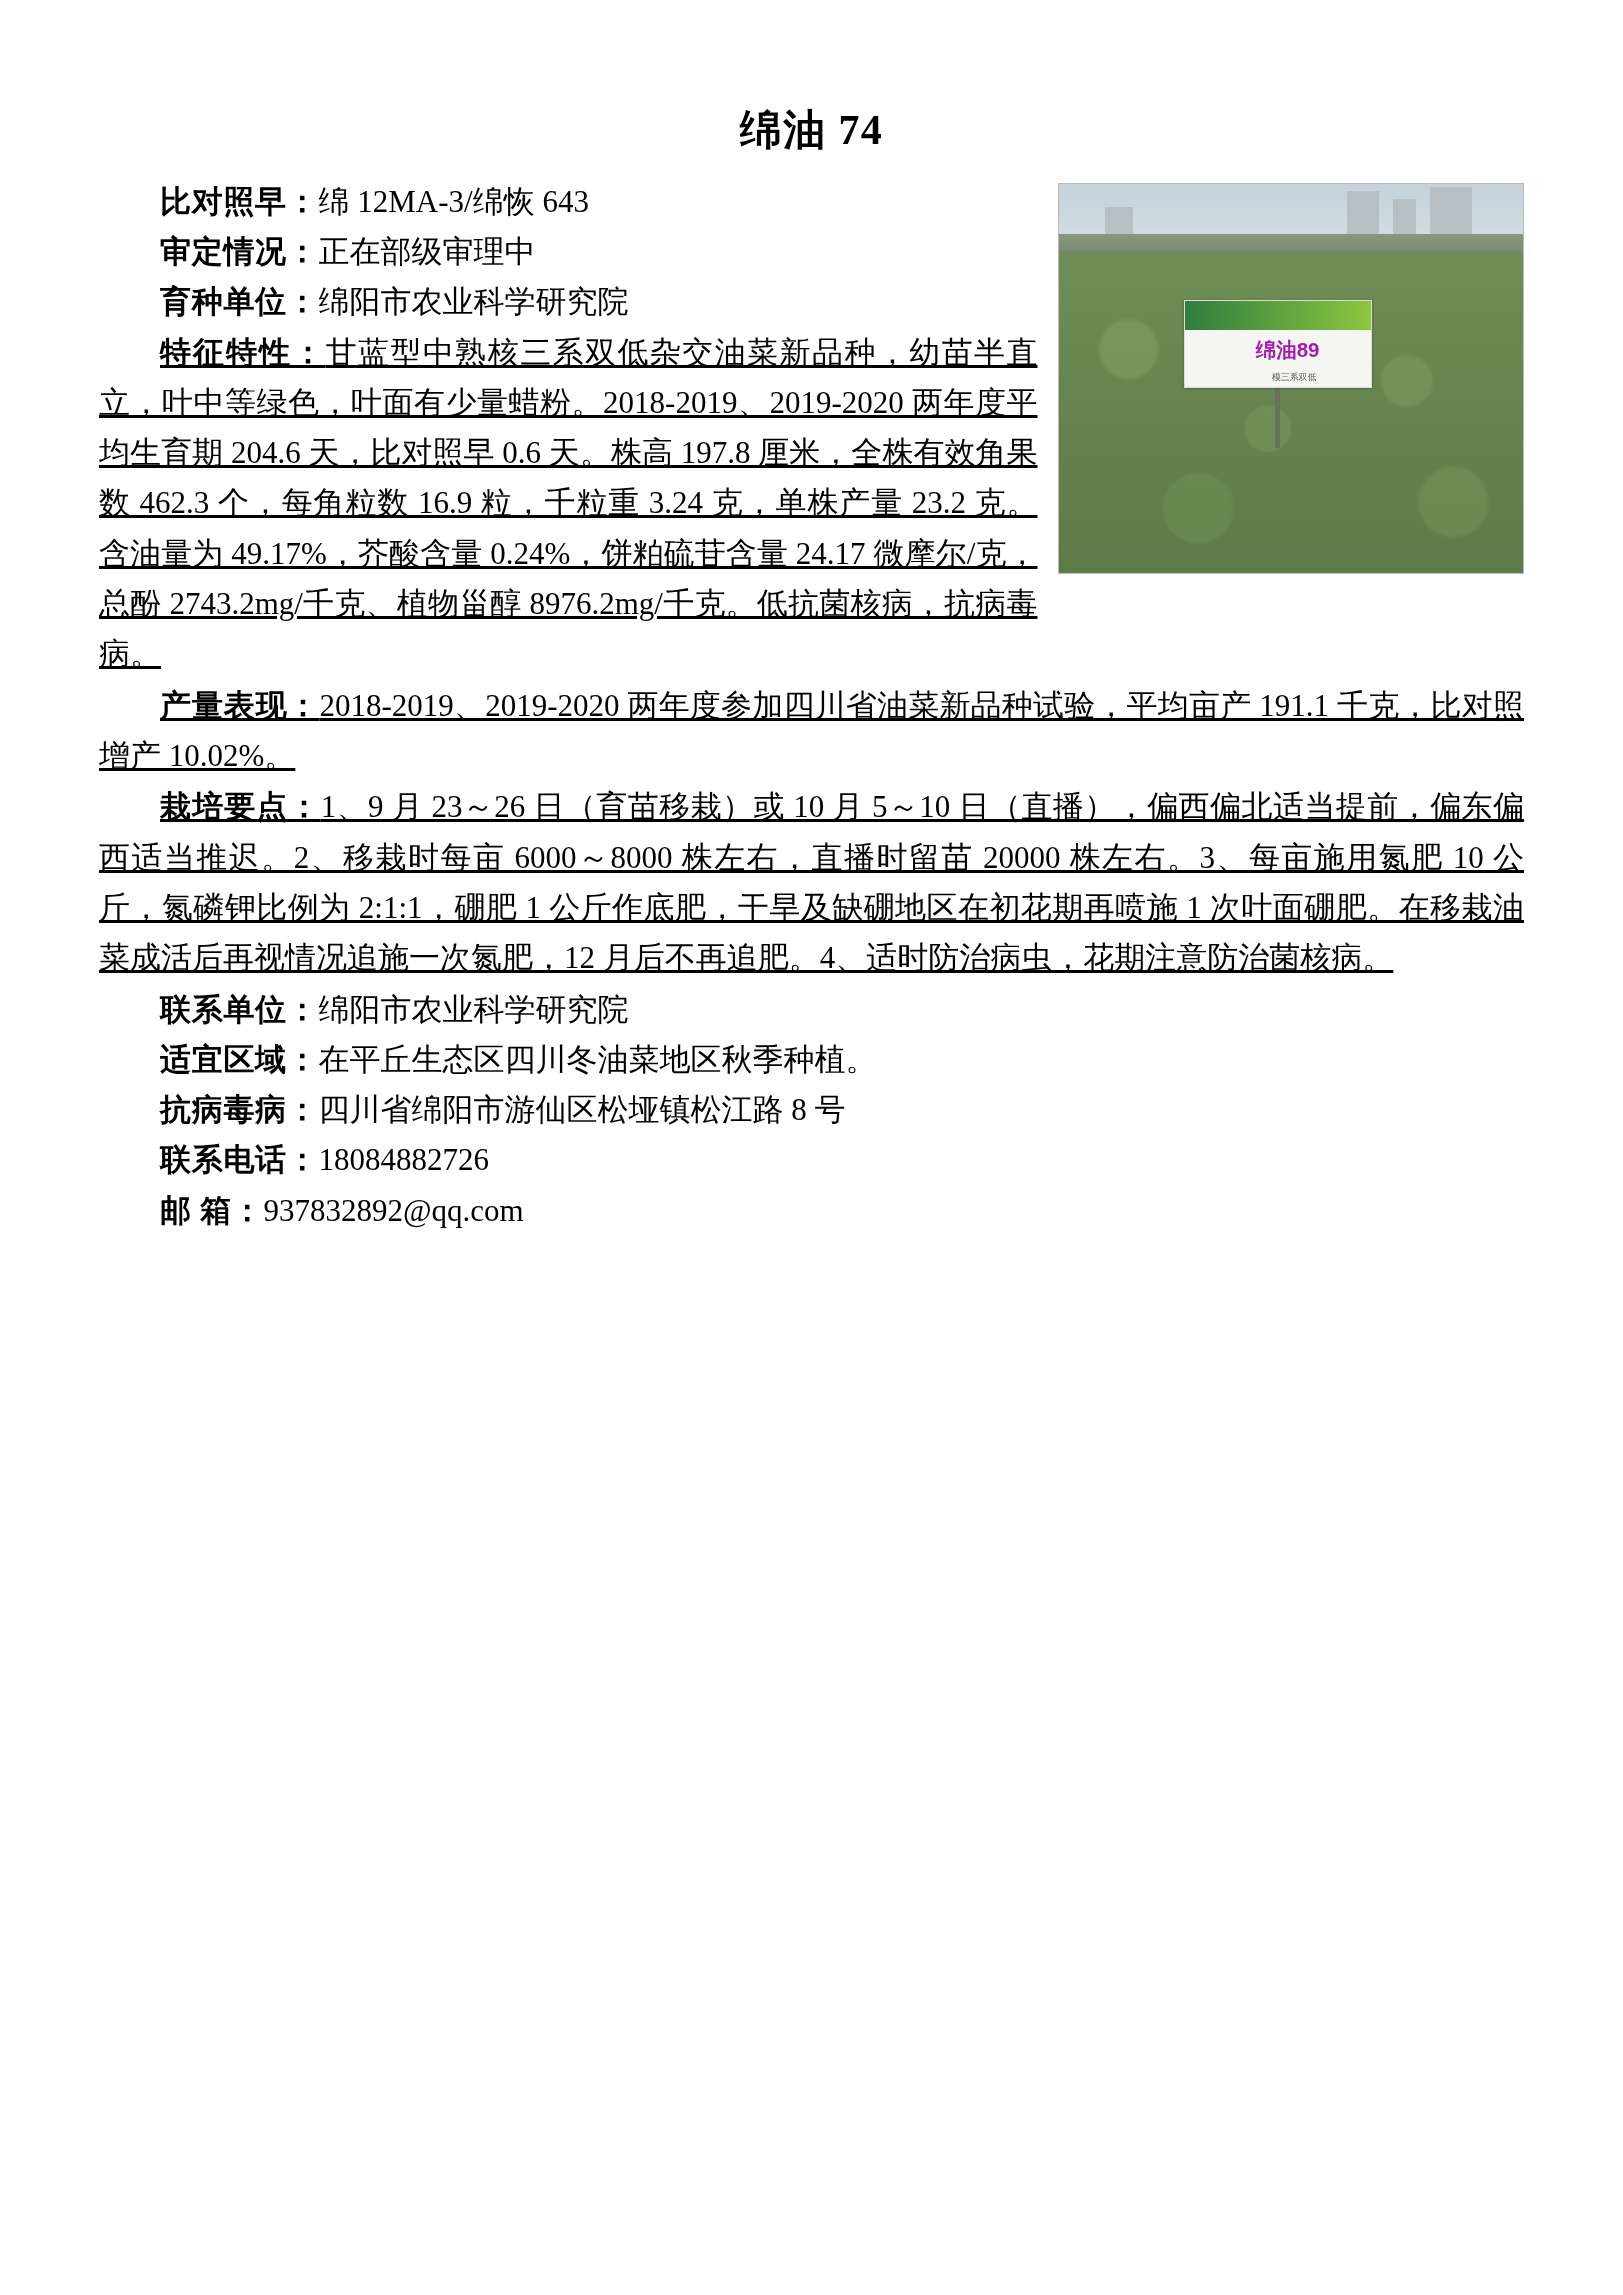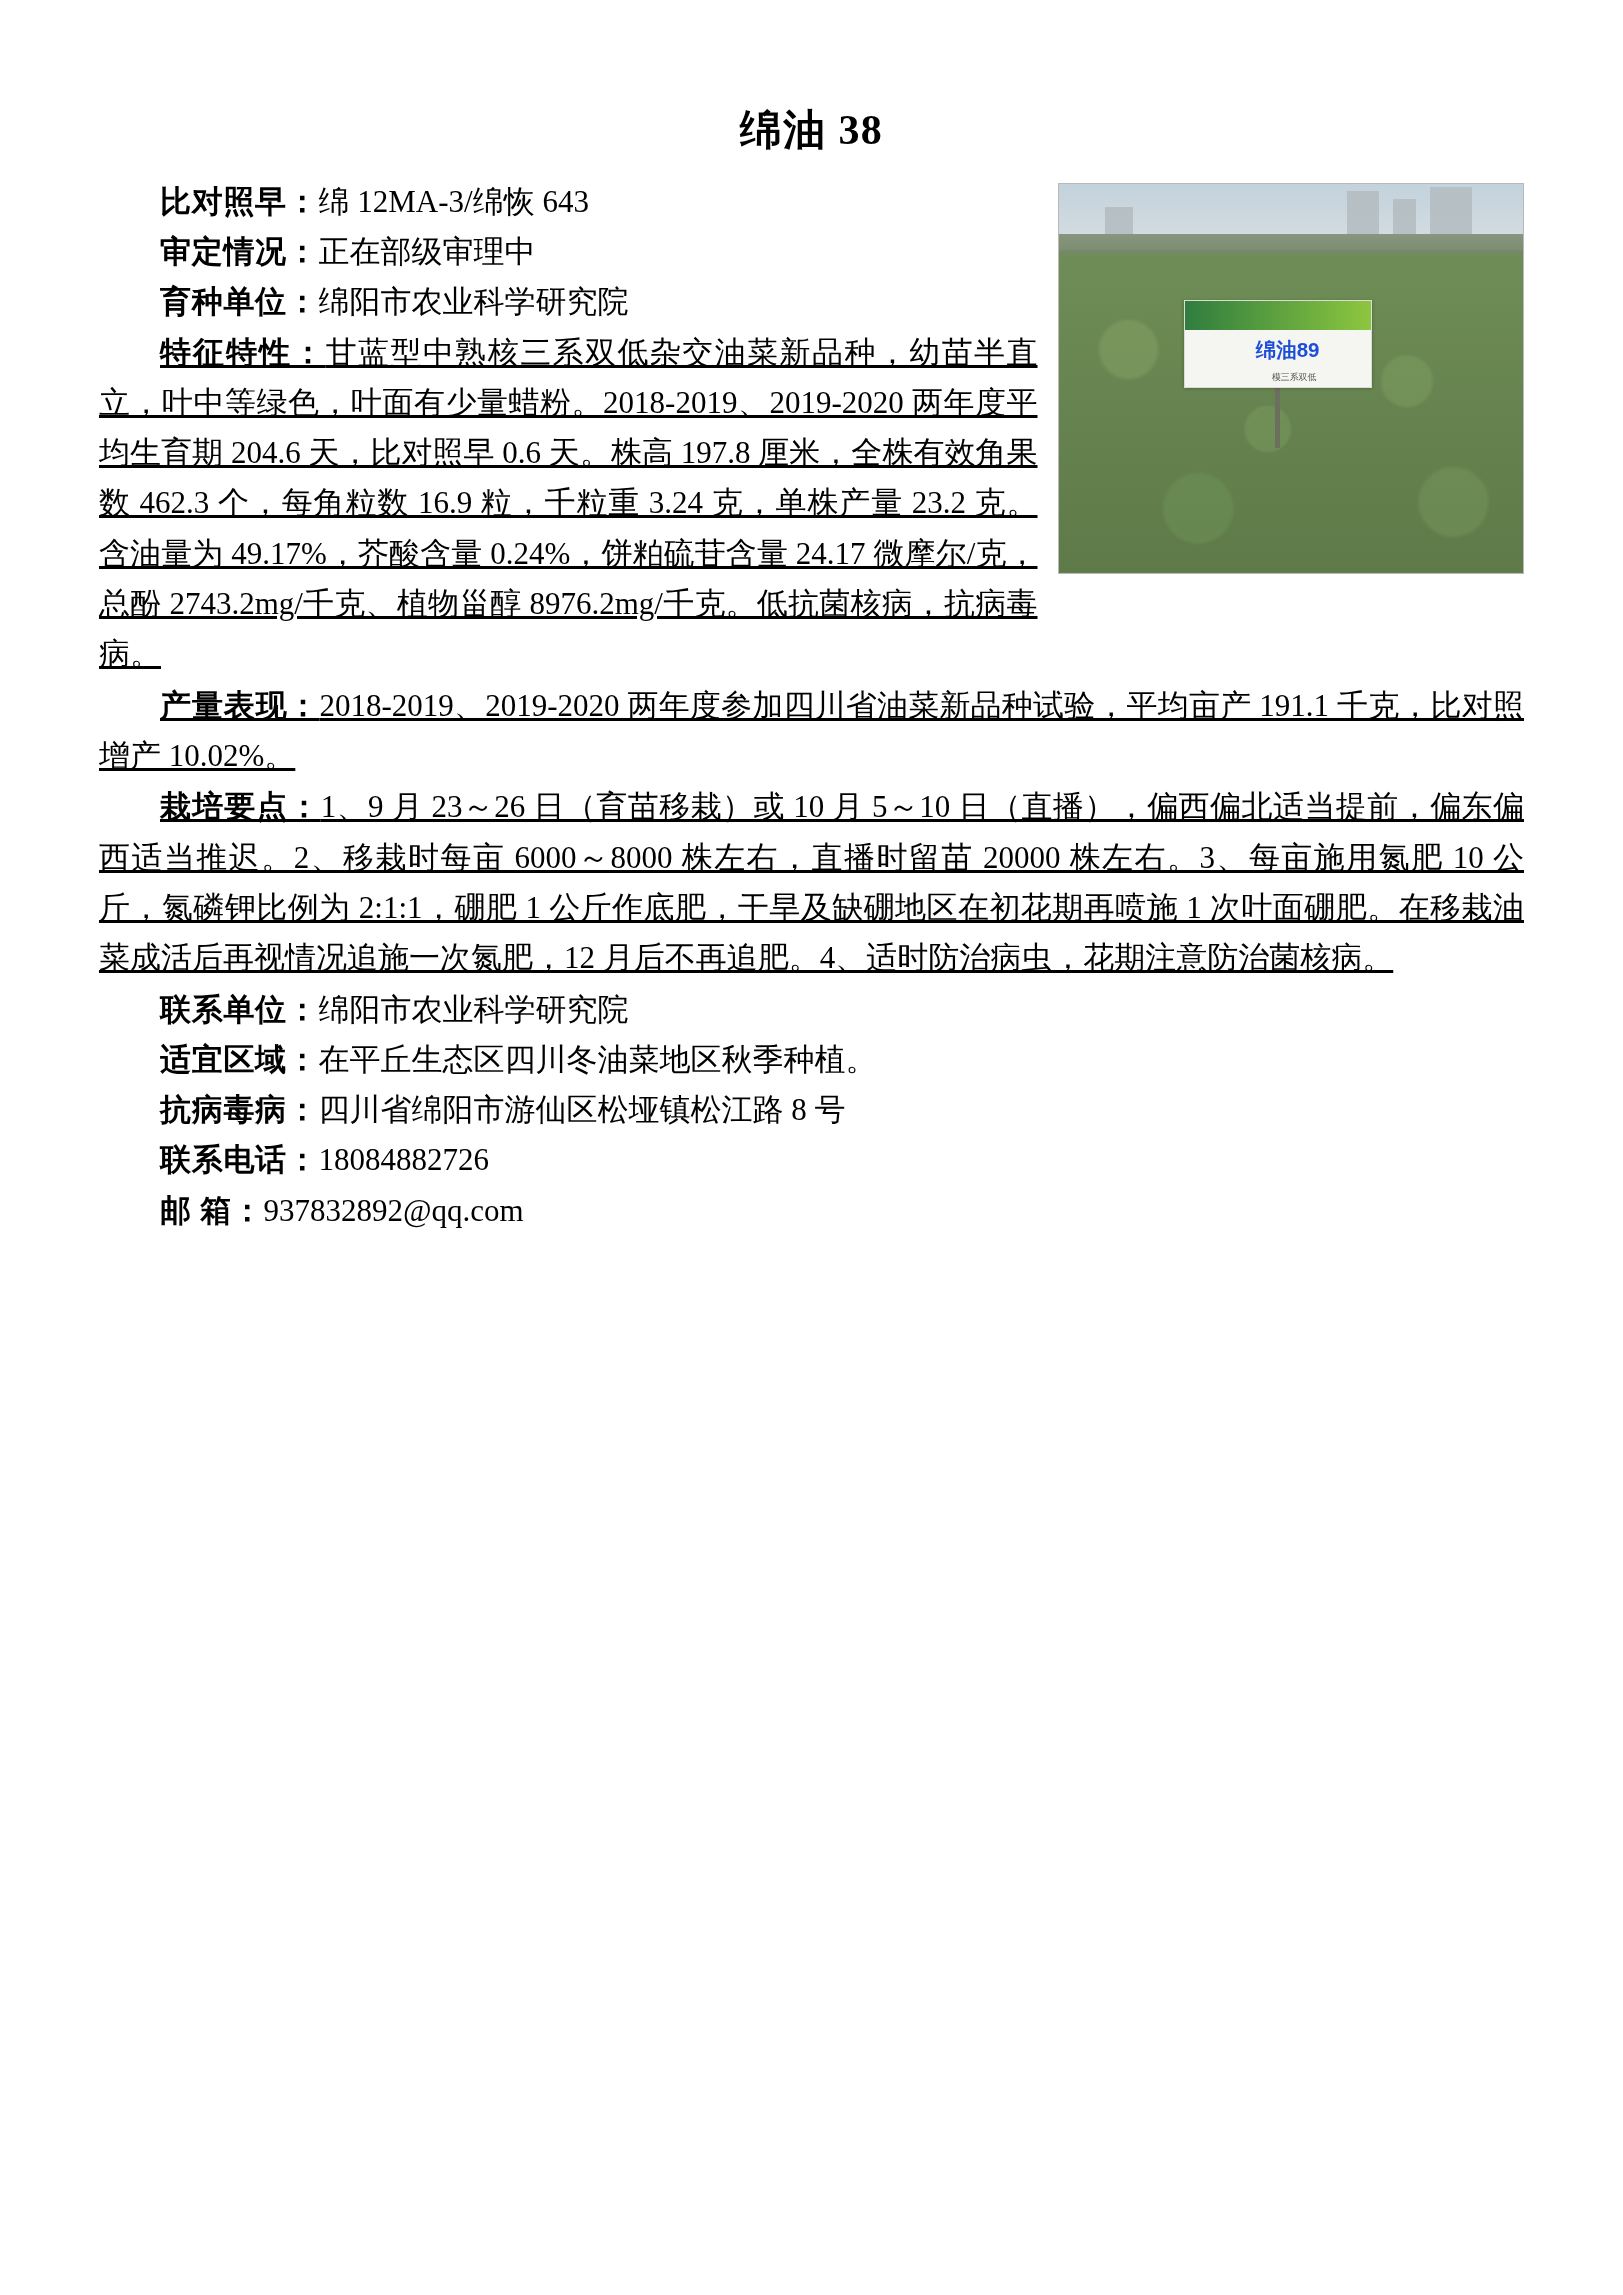--- a/index.html
+++ b/index.html
@@ -87,21 +87,21 @@
     height: 34%;
     background: linear-gradient(90deg, #2f7d3f, #8dc63f);
   }
   .photo .sign .sign-name {
     height: 44%;
     display: flex;
     align-items: center;
     justify-content: center;
     font-size: 20.5px;
     font-weight: 700;
-    color: #1d4ed8;
+    color: #a21caf;
     font-family: "Liberation Sans", sans-serif;
     margin-left: 19px;
   }
   .photo .sign .sign-sub {
     height: 22%;
     display: flex;
     align-items: center;
     justify-content: center;
     font-size: 8.9px;
     color: #555;
@@ -135,21 +135,21 @@
     text-justify: inter-ideograph;
     text-decoration: underline;
   }
   .latin { font-family: "Liberation Serif", "DejaVu Serif", serif; }
 </style>
 </head>
 <body>
 
 <div class="page">
 
-  <h1 class="title">绵油 38</h1>
+  <h1 class="title">绵油 74</h1>
 
   <div class="content">
 
     <div class="photo">
       <div class="sky"></div>
       <div class="bldg" style="left:62%;top:2%;width:7%;height:11%;"></div>
       <div class="bldg" style="left:72%;top:4%;width:5%;height:9%;"></div>
       <div class="bldg" style="left:80%;top:1%;width:9%;height:12%;"></div>
       <div class="bldg" style="left:10%;top:6%;width:6%;height:7%;"></div>
       <div class="treeline"></div>

